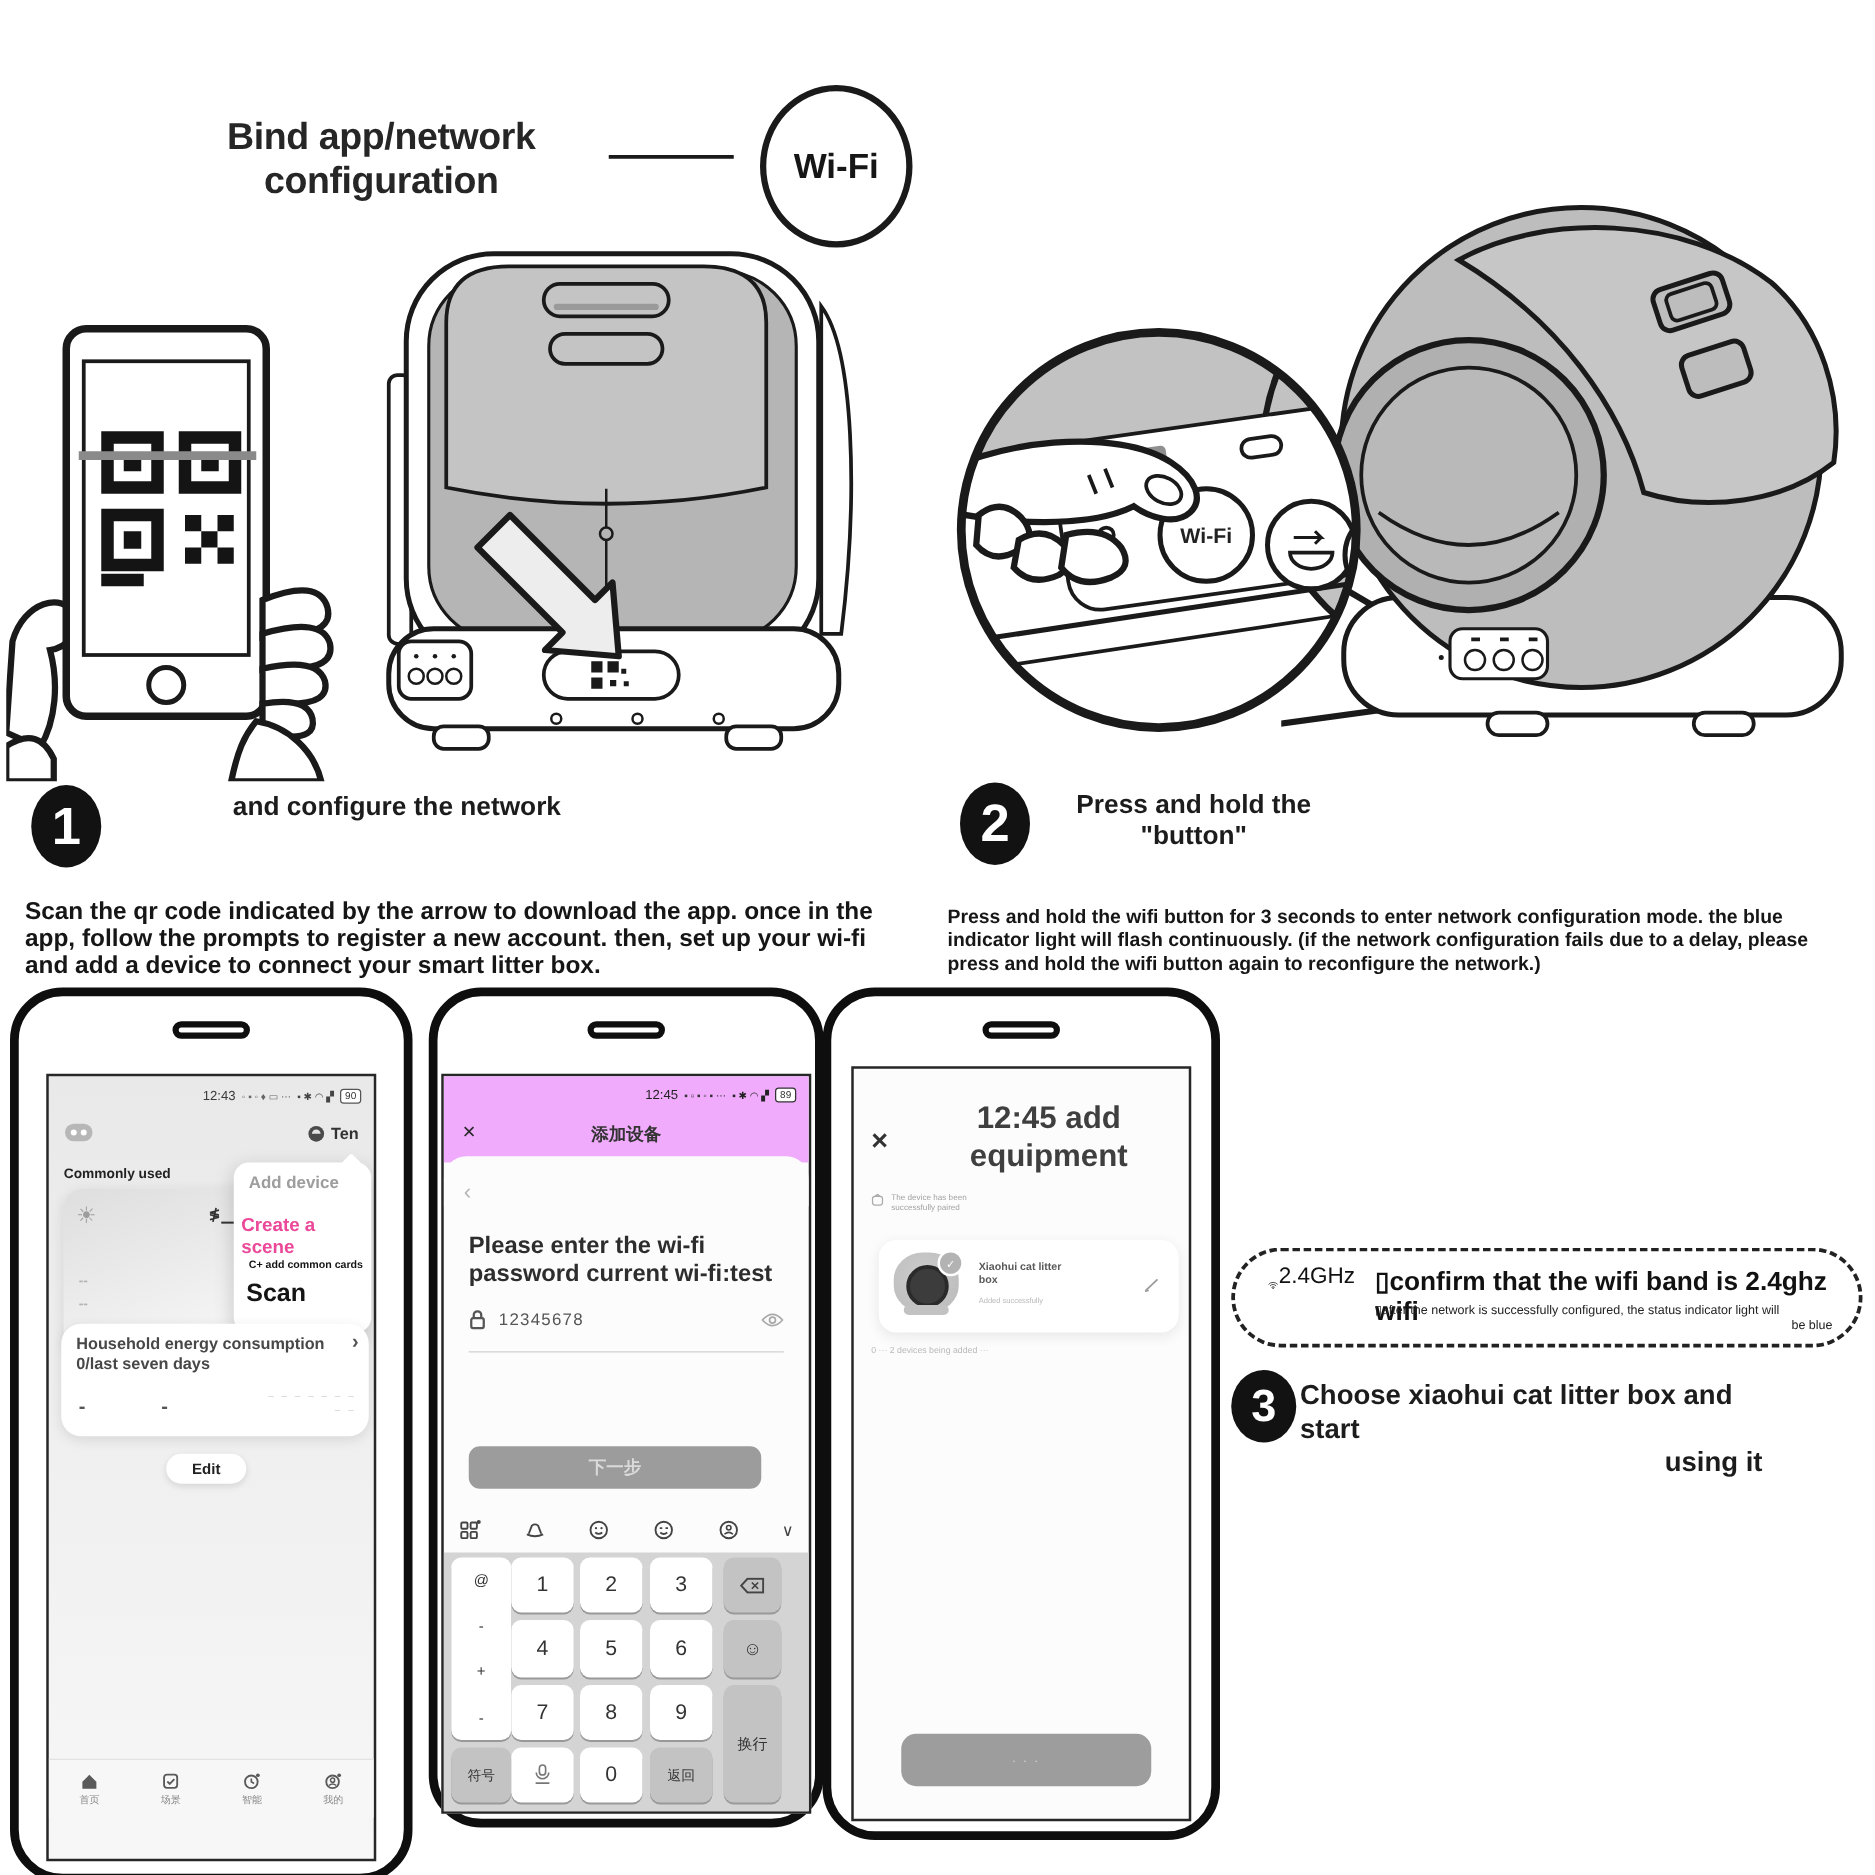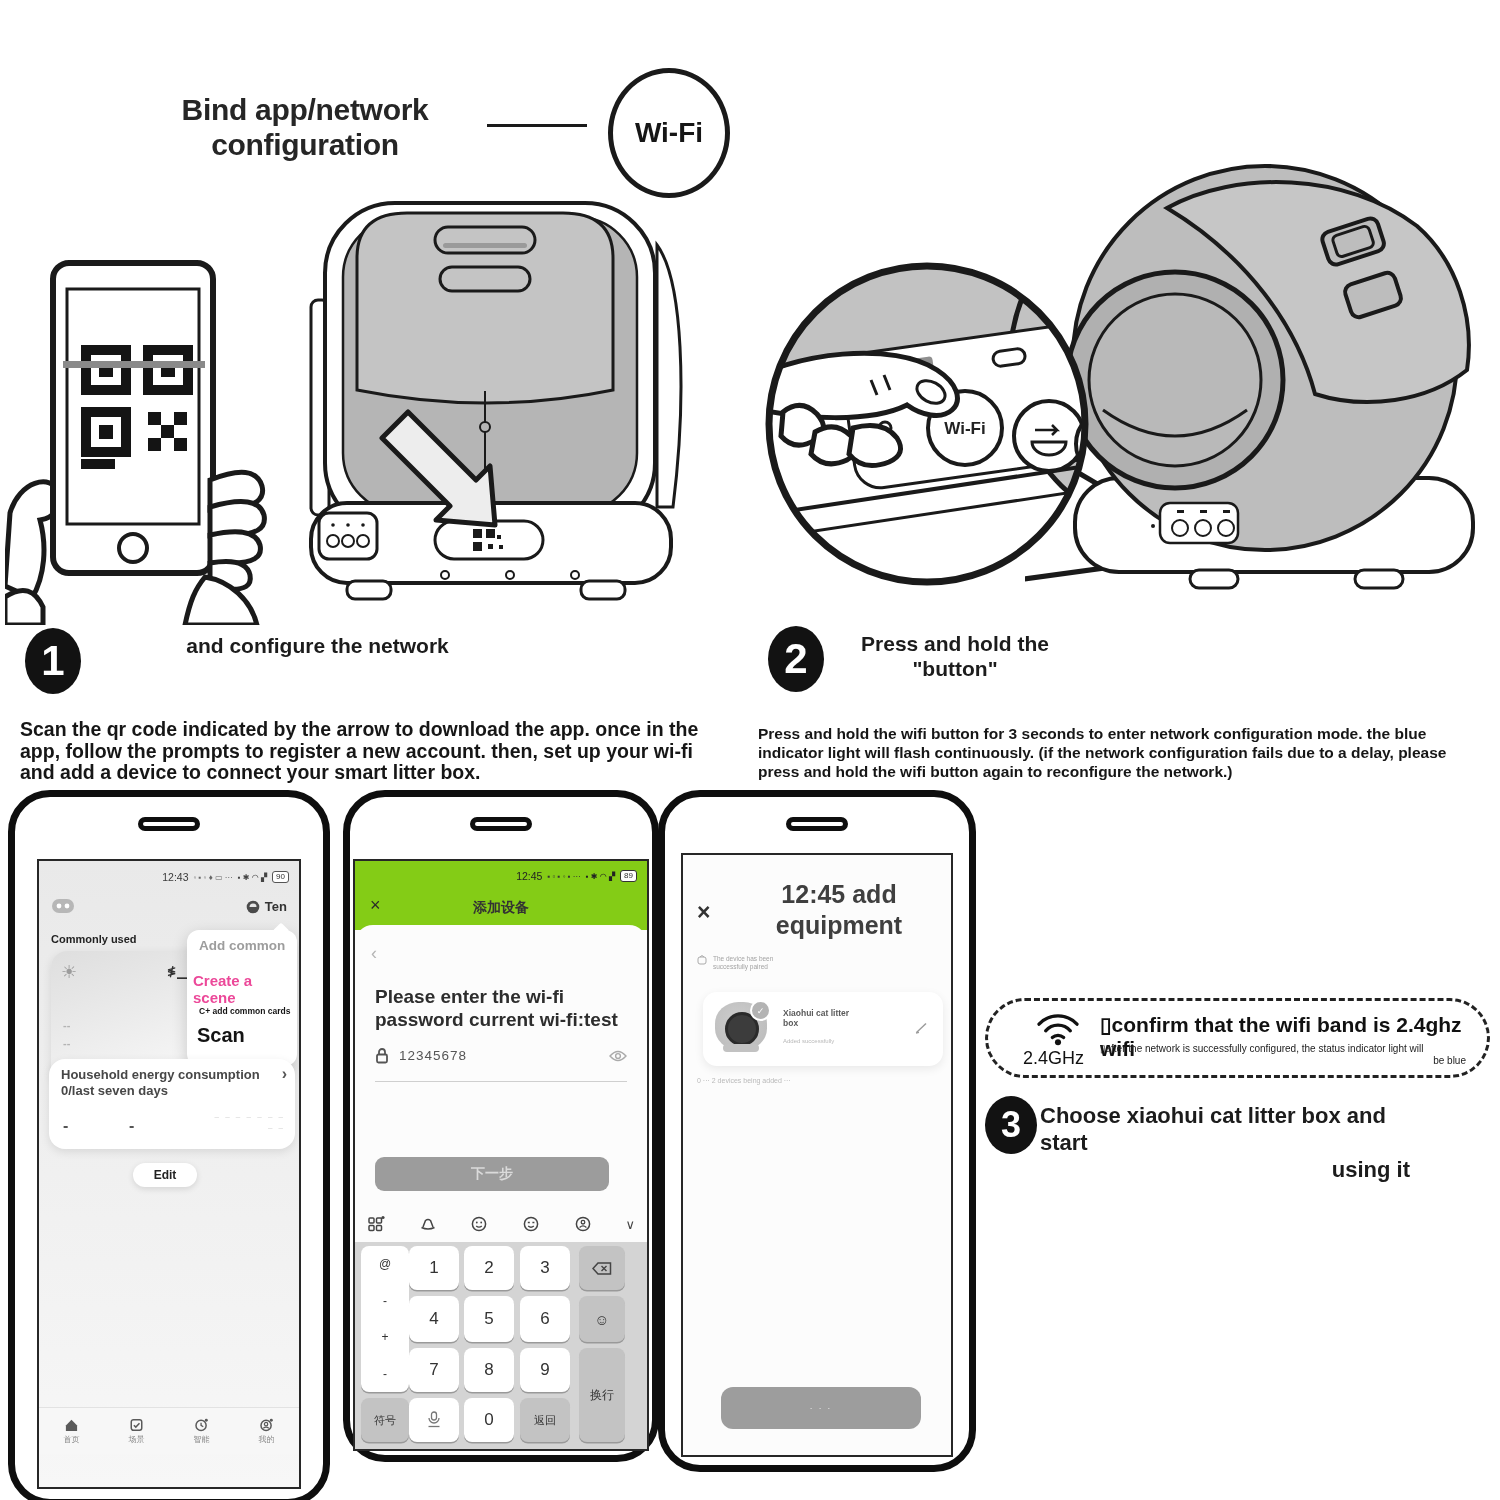--- a/index.html
+++ b/index.html
@@ -220,21 +220,21 @@
       <div class="abs" style="left:12px;top:72px;font-size:11px;font-weight:700;color:#222">Commonly used</div>
       <div class="card" style="left:12px;top:90px;width:172px;height:132px;background:linear-gradient(160deg,#dedede,#fafafa)">
         <span class="abs" style="left:10px;top:10px;font-size:18px;color:#9c9c9c">☀</span>
         <span class="abs" style="right:30px;top:18px;font-weight:800;color:#333">—</span>
         <span class="abs" style="left:12px;top:68px;font-size:11px;font-weight:700;color:#b3b3b3">--</span>
         <span class="abs" style="left:12px;top:86px;font-size:11px;font-weight:700;color:#b3b3b3">--</span>
       </div>
       <span class="abs" style="left:128px;top:104px;font-size:11px;color:#333;font-weight:700">≸</span>
       <div class="card" style="left:148px;top:69px;width:110px;height:136px;border-radius:12px;box-shadow:0 5px 16px rgba(0,0,0,.18)">
         <div class="abs" style="right:10px;top:-5px;width:12px;height:12px;background:#fff;transform:rotate(45deg);border-radius:2px"></div>
-        <div class="abs" style="left:12px;top:8px;font-size:13.5px;font-weight:600;color:#9d9d9d">Add common</div>
+        <div class="abs" style="left:12px;top:8px;font-size:13.5px;font-weight:600;color:#9d9d9d">Add device</div>
         <div class="abs" style="left:6px;top:42px;font-size:15px;font-weight:700;color:#ec4899">Create a scene</div>
         <div class="abs" style="left:12px;top:76px;font-size:8.5px;font-weight:700;color:#141414">C+ add common cards</div>
         <div class="abs" style="left:10px;top:94px;font-size:20px;font-weight:800;color:#141414">Scan</div>
       </div>
       <div class="card" style="left:10px;top:198px;width:246px;height:90px">
         <div class="abs" style="left:12px;top:8px;font-size:13px;font-weight:700;color:#474747;line-height:16px">
           <div>Household energy consumption</div>
           <div>0/last seven days</div>
         </div>
         <span class="abs" style="right:8px;top:6px;font-size:16px;font-weight:700;color:#555">›</span>
@@ -279,21 +279,21 @@
             </svg>
           <span class="navlabel">我的</span>
         </div>
       </div>
     </div>
   </div>
 
   <div class="phone" style="left:343px;top:790px;width:316px;height:672px">
     <div class="speaker"></div>
     <div class="screen" style="left:3px;top:62px;width:296px;height:592px;background:#fcfcfc">
-      <div class="abs" style="left:0;top:0;width:100%;height:69px;background:#84cc16">
+      <div class="abs" style="left:0;top:0;width:100%;height:69px;background:#f0abfc">
         <div class="statusrow" style="top:9px;left:10px;right:10px;color:#222">
           <span>12:45</span>
           <span style="font-size:8px;color:#333">▪ ▫ ▪ ◦ ▪ ⋯</span>
           <span style="font-size:8px;color:#222">▪ ✱ ◠ ▞</span>
           <span class="batt" style="border-color:#333">89</span>
         </div>
         <span class="abs" style="left:15px;top:34px;font-size:18px;color:#2a2a2a">×</span>
         <div class="abs" style="left:0;top:38px;width:100%;text-align:center;font-size:14px;font-weight:700;color:#333">添加设备</div>
       </div>
       <div class="abs" style="left:0;top:64px;width:100%;height:40px;background:#fcfcfc;border-radius:18px 18px 0 0"></div>
@@ -423,21 +423,21 @@
           </svg>
       </div>
       <div class="abs tinygray" style="left:14px;top:222px;font-size:7px">0 ··· 2 devices being added ···</div>
       <div class="abs" style="left:38px;top:532px;width:200px;height:42px;background:#9d9d9d;border-radius:12px;display:flex;align-items:center;justify-content:center;color:#efefef;font-size:8px;letter-spacing:2px">
           <span>· · ·</span>
         </div>
     </div>
   </div>
 
   <div class="abs" style="left:985px;top:998px;width:505px;height:80px;border:3px dashed #222;border-radius:42px;background:#fff;box-sizing:border-box">
-    <div class="abs" style="left:26px;top:8px;width:70px;display:flex;flex-direction:column;align-items:flex-end">
+    <div class="abs" style="left:26px;top:8px;width:70px;display:flex;align-items:flex-start">
       <svg width="52" height="38" viewBox="0 0 52 40">
         <g fill="none" stroke="#111" stroke-width="3.4" stroke-linecap="round">
           <path d="M6,16 a27,27 0 0 1 40,0"></path>
           <path d="M13,23 a17,17 0 0 1 26,0"></path>
           <path d="M20,30 a9,9 0 0 1 12,0"></path>
         </g>
         <circle cx="26" cy="35" r="3.2" fill="#111"></circle>
       </svg>
       <span style="font-size:18px;color:#111;margin-top:1px">2.4GHz</span>
     </div>

